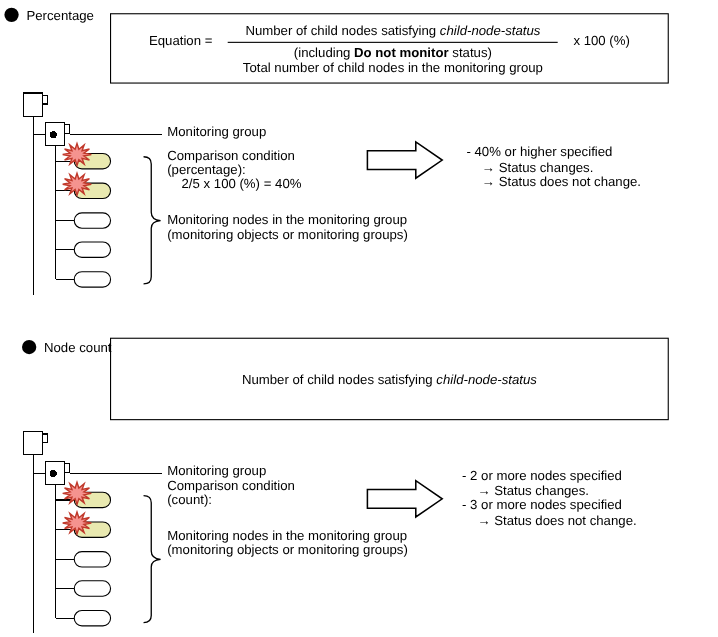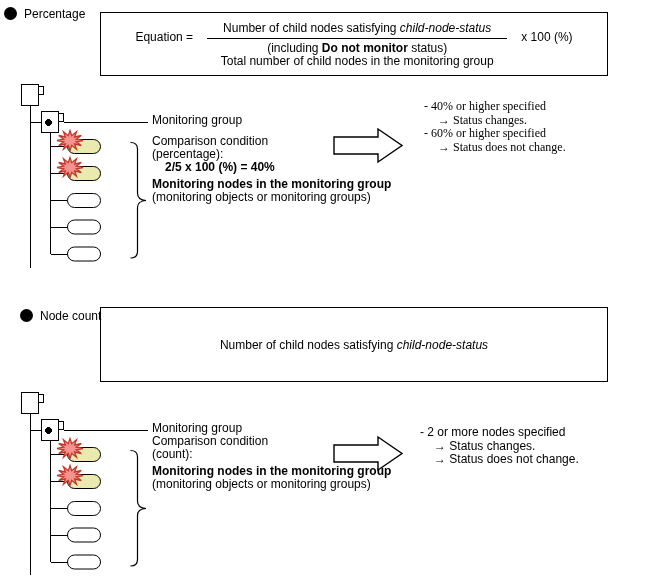--- a/index.html
+++ b/index.html
@@ -14,22 +14,22 @@
     border:1px solid #000;display:flex;align-items:center;justify-content:center;gap:14px;
     box-sizing:border-box;
   }
   .eq-side{position:relative;top:-7px;white-space:nowrap;}
   .frac{text-align:center;}
   .frac .num{padding:0 16px 3px;border-bottom:1px solid #000;white-space:nowrap;}
   .frac .den{padding-top:3px;line-height:13px;white-space:nowrap;}
   .labels{line-height:13px;white-space:nowrap;}
   .labels .mb8{margin-bottom:8px;}
   .labels .mt8{margin-top:8px;}
-  .labels .indent{padding-left:13px;font-weight:bold;}
-  .labels .nodes-gap{margin-top:4px;font-weight:bold;}
+  .labels .indent{padding-left:13px;}
+  .labels .nodes-gap{margin-top:20px;}
   .results{line-height:13.5px;white-space:nowrap;}
   .results .outcome{padding-left:14px;}
   svg{display:block;}
   i{font-style:italic;}
   b{font-weight:bold;}
 </style>
 </head>
 <body>
 
 <div class="abs hdr" style="left:4px;top:7px;">
@@ -88,24 +88,23 @@
   <div>(percentage):</div>
   <div class="indent">2/5 x 100 (%) = 40%</div>
   <div class="nodes-gap">Monitoring nodes in the monitoring group</div>
   <div>(monitoring objects or monitoring groups)</div>
 </div>
 
 <svg class="abs" style="left:328px;top:125px;" width="78" height="42" viewBox="0 0 78 42">
   <polygon points="6,12 50,12 50,4 74,20.5 50,37 50,29 6,29" fill="#fff" stroke="#000" stroke-width="1.4"></polygon>
 </svg>
 
-<div class="abs results" style="left:424px;top:100px;font-family:Liberation Serif, serif;">
+<div class="abs results" style="left:424px;top:132px;">
   <div>- 40% or higher specified</div>
   <div class="outcome">→ Status changes.</div>
-  <div>- 60% or higher specified</div>
   <div class="outcome">→ Status does not change.</div>
 </div>
 
 <div class="abs hdr" style="left:20px;top:309px;">
   <span class="bullet"></span>
   <span>Node count</span>
 </div>
 
 <div class="abs eq-box" style="left:100px;top:307px;width:508px;height:75px;">
   <div><span>Number of child nodes satisfying </span><i>child-node-status</i></div>
@@ -152,14 +151,15 @@
   <div>(monitoring objects or monitoring groups)</div>
 </div>
 
 <svg class="abs" style="left:328px;top:433px;" width="78" height="42" viewBox="0 0 78 42">
   <polygon points="6,12 50,12 50,4 74,20.5 50,37 50,29 6,29" fill="#fff" stroke="#000" stroke-width="1.4"></polygon>
 </svg>
 
 <div class="abs results" style="left:420px;top:426px;">
   <div>- 2 or more nodes specified</div>
   <div class="outcome">→ Status changes.</div>
+  <div>- 3 or more nodes specified</div>
   <div class="outcome">→ Status does not change.</div>
 </div>
 
 </body></html>

